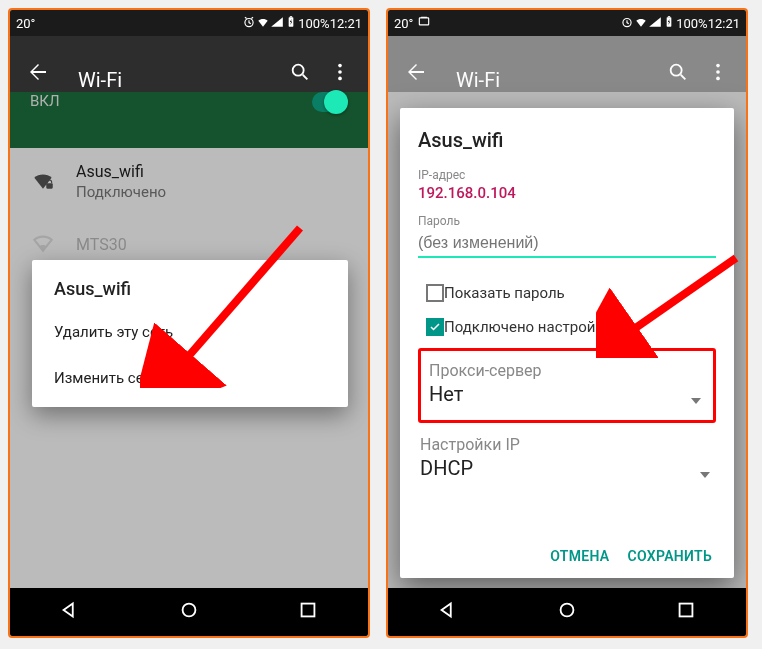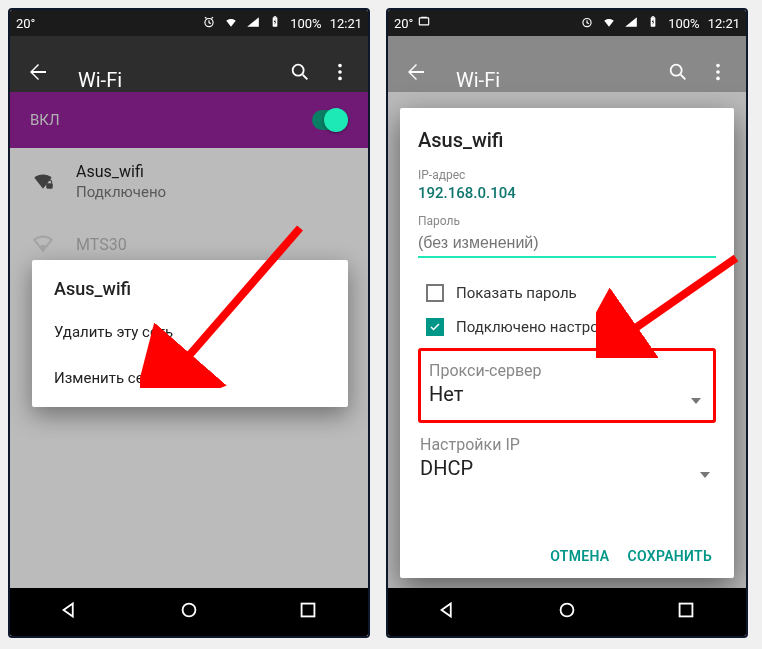--- a/index.html
+++ b/index.html
@@ -9,57 +9,56 @@
     width: 762px;
     height: 649px;
     display: flex;
     gap: 16px;
     padding: 8px;
     position: relative;
   }
   .phone {
     width: 362px;
     height: 630px;
-    border: 2px solid #0f172a;
+    border: 2px solid #f97316;
     border-radius: 4px;
     background: #fafafa;
     display: flex;
     flex-direction: column;
     overflow: hidden;
     position: relative;
   }
   .statusbar {
     height: 26px;
     background: #1b1b1b;
     color: #fff;
     display: flex;
     align-items: center;
     justify-content: space-between;
     padding: 0 6px;
     font-size: 13px;
   }
   .statusbar .left { display:flex; align-items:center; gap:4px;}
-  .statusbar .right { display:flex; align-items:center; gap:8px;justify-content:space-between;}
+  .statusbar .right { display:flex; align-items:center; gap:0;justify-content:space-between;}
   .statusbar svg { width:14px; height:14px; }
   .appbar {
     height: 56px;
     background: #2d2d2d;
     color: #fff;
     display: flex;
     align-items: flex-end;
     padding: 0 8px;
   }
   .appbar .title { font-size: 20px; margin-left: 20px; flex:1; }
   .appbar .icon-btn { width: 40px; height:40px; display:flex; align-items:center; justify-content:center; }
   .toggle-row {
     height: 56px;
-    background: #701a75;
+    background: #14532d;
     color: #b0b0b0;
     display:flex;
-    align-items:center;
     padding: 0 20px;
     font-size: 15px;
   }
   .toggle-row .spacer { flex:1; }
   .switch {
     width: 36px; height: 20px; border-radius:10px; background:#0a7e64; position:relative;
   }
   .switch::after{
     content:""; position:absolute; right:0; top:-2px; width:24px; height:24px; border-radius:50%;
     background:#1de9b6; box-shadow:0 1px 3px rgba(0,0,0,0.4);
@@ -108,26 +107,26 @@
     bottom: 58px;
     background:#fff;
     border-radius:2px;
     box-shadow: 0 10px 30px rgba(0,0,0,0.5);
     padding: 20px 18px 8px 18px;
     display:flex;
     flex-direction:column;
   }
   .edit-dialog .dlg-title { font-size:20px; font-weight:500; color:#222; margin-bottom:12px; }
   .edit-dialog .lbl { font-size:12px; color:#888; margin-top:4px;}
-  .edit-dialog .val { font-size:15px; color:#0f766e; font-weight:500; margin-top:2px; margin-bottom:8px;}
+  .edit-dialog .val { font-size:15px; color:#be185d; font-weight:500; margin-top:2px; margin-bottom:8px;}
   .edit-dialog .input-line {
     border:none; border-bottom:2px solid #1de9b6; font-size:16px; color:#999; padding:6px 0 4px 0; margin-bottom:18px; width:100%;
     outline:none; background:transparent;
   }
-  .cb-row { display:flex; align-items:center; gap:12px; padding:8px 8px; font-size:15px; color:#333; }
+  .cb-row { display:flex; align-items:center; padding:8px 8px; font-size:15px; color:#333; }
   .cb {
     width:18px; height:18px; border:2px solid #777; display:flex; align-items:center; justify-content:center;
   }
   .cb.checked { background:#009688; border-color:#009688; }
   .cb.checked svg { width:12px; height:12px; stroke:#fff; stroke-width:3; fill:none; }
   .dropdown {
     padding:6px 2px 8px 2px; position:relative;
   }
   .dropdown .dd-lbl { font-size:16px; color:#888; }
   .dropdown .dd-val { font-size:20px; color:#222; margin-top:2px;}

